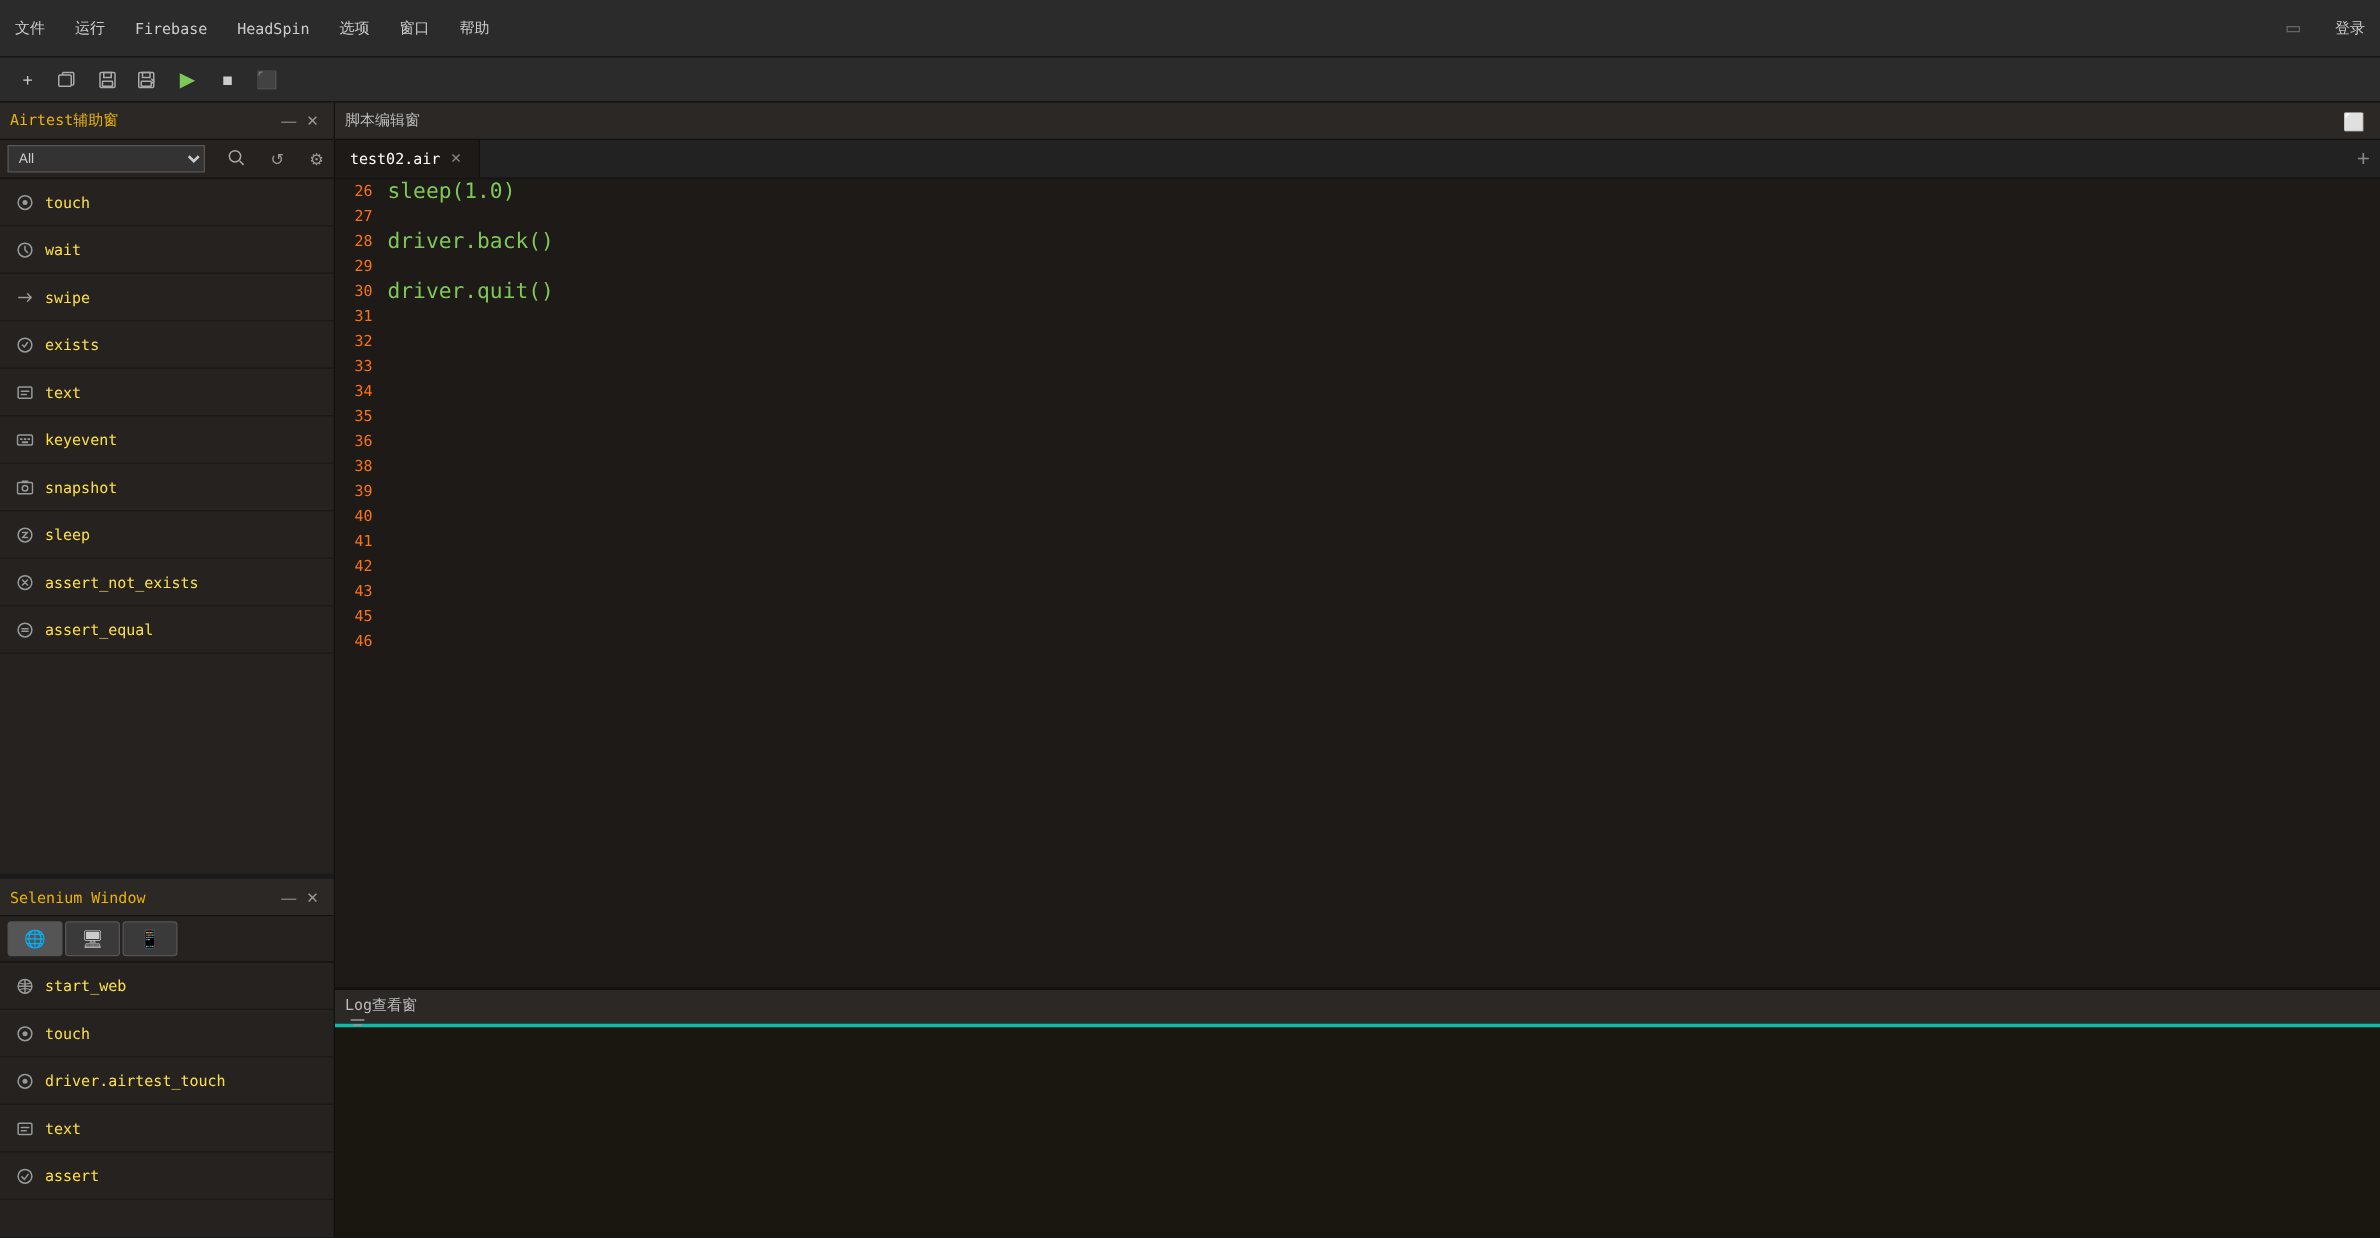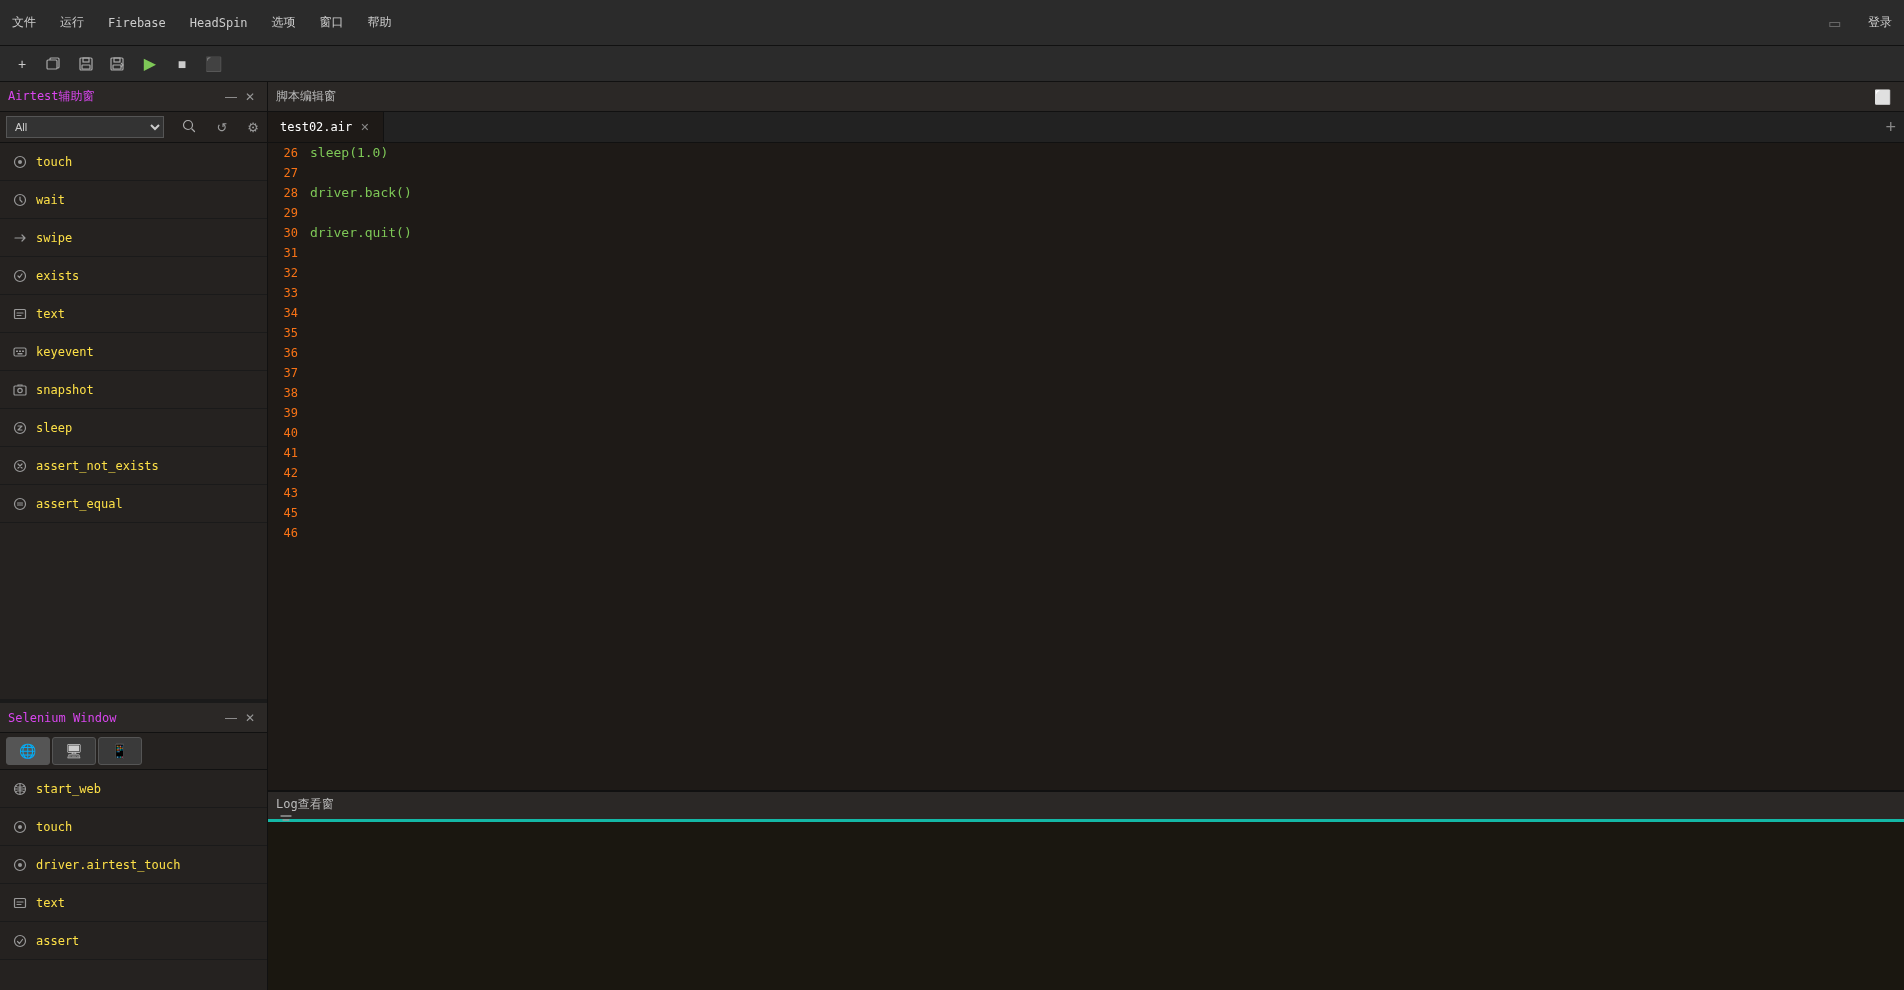--- a/index.html
+++ b/index.html
@@ -82,21 +82,21 @@
       display: flex;
       align-items: center;
       padding: 4px 8px;
       background: #2b2826;
       border-bottom: 1px solid #111;
       height: 30px;
       flex-shrink: 0;
     }
     .panel-title {
       font-size: 12px;
-      color: #d946ef;
+      color: #eab308;
       flex: 1;
     }
     .panel-btn {
       background: transparent;
       border: none;
       color: #999;
       cursor: pointer;
       font-size: 12px;
       padding: 2px 4px;
       border-radius: 2px;
@@ -279,21 +279,21 @@
       width: 42px;
       text-align: right;
       padding-right: 12px;
       color: #f97316;
       font-size: 12px;
       flex-shrink: 0;
       user-select: none;
     }
     .line-content {
       flex: 1;
-      font-size: 13px;
+      font-size: 17px;
       white-space: pre;
     }
     .code-green { color: #7ec857; }
 
     
     .log-viewer {
       height: 200px;
       background: #1e1a17;
       display: flex;
       flex-direction: column;
@@ -634,24 +634,20 @@
       </div>
       <div class="code-line">
         <span class="line-number">35</span>
         <span class="line-content"> </span>
       </div>
       <div class="code-line">
         <span class="line-number">36</span>
         <span class="line-content"> </span>
       </div>
       <div class="code-line">
-        <span class="line-number">37</span>
-        <span class="line-content"> </span>
-      </div>
-      <div class="code-line">
         <span class="line-number">38</span>
         <span class="line-content"> </span>
       </div>
       <div class="code-line">
         <span class="line-number">39</span>
         <span class="line-content"> </span>
       </div>
       <div class="code-line">
         <span class="line-number">40</span>
         <span class="line-content"> </span>

